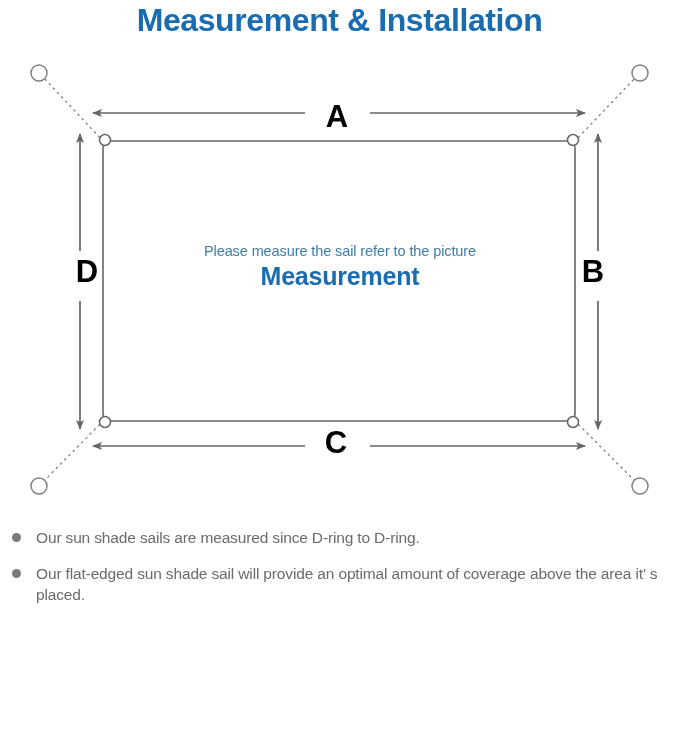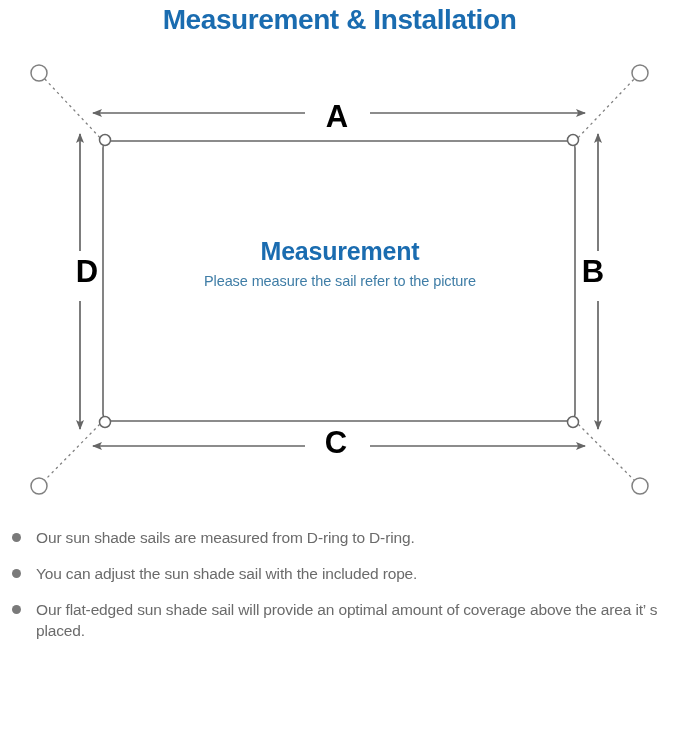--- a/index.html
+++ b/index.html
@@ -17,21 +17,21 @@
     -webkit-font-smoothing: antialiased;
   }
 
   
   #page-title {
     position: absolute;
     left: 0;
     top: 0;
     width: 679px;
     text-align: center;
-    font-size: 28px;
+    font-size: 32px;
     font-weight: bold;
     color: #1a6cb0;
     letter-spacing: -0.4px;
     line-height: 40px;
     white-space: nowrap;
   }
 
   
   #diagram {
     position: absolute;
@@ -174,37 +174,33 @@
       <line x1="598" y1="255" x2="598" y2="383" marker-end="url(#arrow-end)"></line>
     </g>
   </svg>
 
   <div class="dim-label" id="dim-label-a">A</div>
   <div class="dim-label" id="dim-label-b">B</div>
   <div class="dim-label" id="dim-label-c">C</div>
   <div class="dim-label" id="dim-label-d">D</div>
 
   <div id="center-caption">
+    <div id="measurement-subtext">Please measure the sail refer to the picture</div>
     <div id="measurement-heading">Measurement</div>
-    <div id="measurement-subtext">Please measure the sail refer to the picture</div>
   </div>
 </div>
 
 <div id="notes-list">
 
   <div class="note-item">
     <span class="note-bullet"></span>
-    <span>Our sun shade sails are measured from D-ring to D-ring.</span>
+    <span>Our sun shade sails are measured since D-ring to D-ring.</span>
   </div>
 
 
 
-  <div class="note-item">
-    <span class="note-bullet"></span>
-    <span>You can adjust the sun shade sail with the included rope.</span>
-  </div>
 
   <div class="note-item">
     <span class="note-bullet"></span>
     <span>Our flat-edged sun shade sail will provide an optimal amount of coverage above the area it’ s placed.</span>
   </div>
 
 </div>
 
 </body></html>

